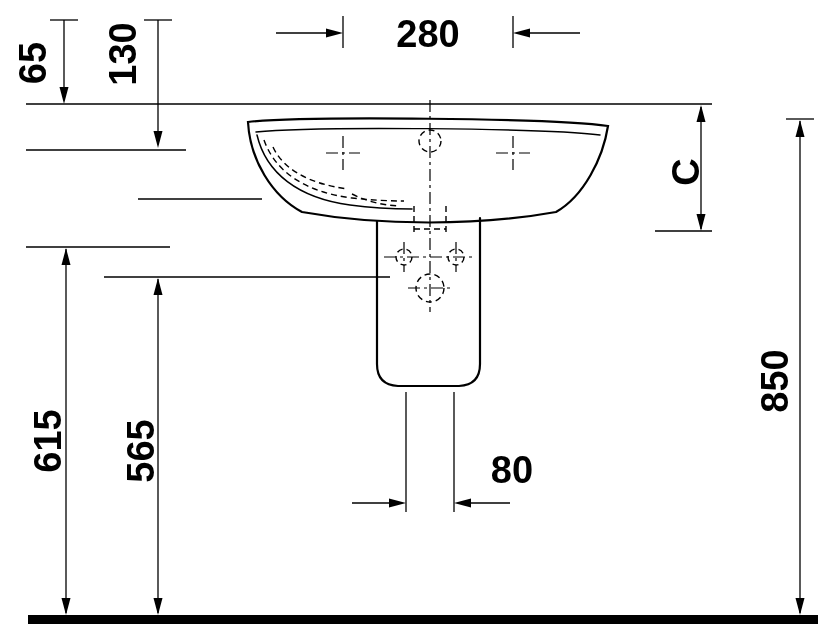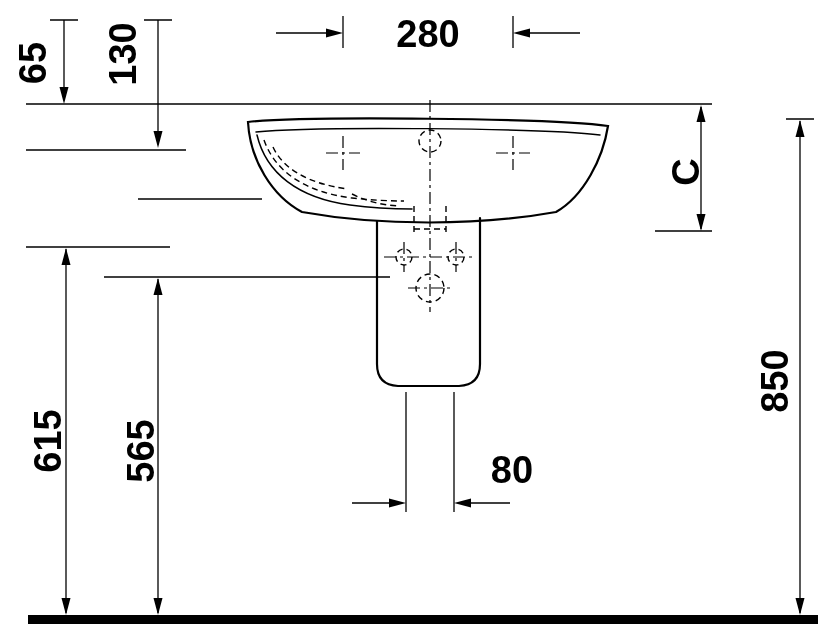--- a/index.html
+++ b/index.html
@@ -7,21 +7,20 @@
     padding: 0;
     background: #ffffff;
   }
   .canvas {
     width: 833px;
     height: 633px;
     background: #ffffff;
     position: relative;
     overflow: hidden;
     font-family: "Liberation Sans", sans-serif;
-    border-radius: 19px;
   }
   svg { display: block; }
   .dim-text {
     font-family: "Liberation Sans", sans-serif;
     font-weight: 700;
     font-size: 38px;
     fill: #000000;
   }
   .outline  { stroke: #000000; stroke-width: 2.2; fill: none; stroke-linecap: round; }
   .inner    { stroke: #000000; stroke-width: 1.5; fill: none; stroke-linecap: round; }

